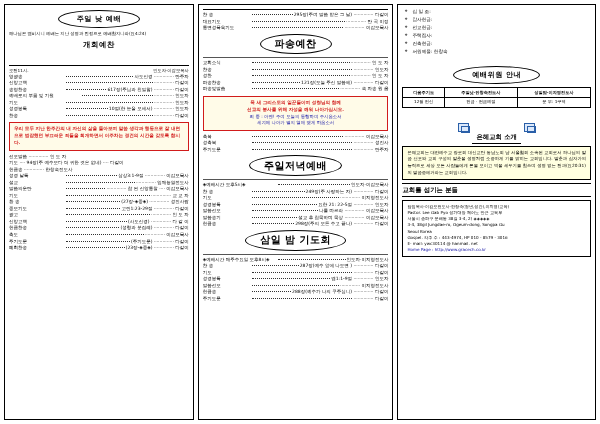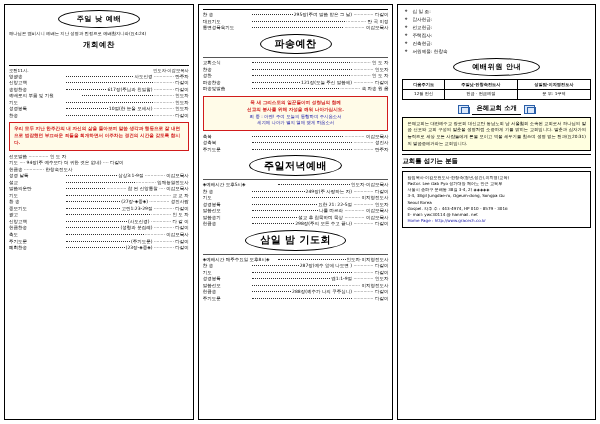--- a/index.html
+++ b/index.html
@@ -120,20 +120,21 @@
   table.duty th { font-weight: bold; }
 
   .offering-head {
     display:flex; align-items:center; justify-content:center;
     gap: 3px; margin: 4px 0 2px;
   }
   .offering-head .txt {
     font-size: 6.4px; font-weight: bold;
     border-bottom: 1px solid #000;
     padding: 0 4px 1px;
+    margin-top: 21px;
   }
   .badge-icon {
     width: 11px; height: 9px;
     border: 0.8px solid #2a5fa8;
     background: #dce9fb;
     display:inline-block;
     position: relative;
   }
   .badge-icon:after{
     content:"";
@@ -474,21 +475,21 @@
 
     <div class="bullets">
       <div>십 일 조:</div>
       <div>감사헌금:</div>
       <div>선교헌금:</div>
       <div>주택집사:</div>
       <div>건축현금:</div>
       <div>서원예물:  한창숙</div>
     </div>
 
-    <div class="oval-wrap" style="margin-top:2px">
+    <div class="oval-wrap" style="margin-top:10px">
       <div class="oval">예배위원 안내</div>
     </div>
 
     <table class="duty">
       <tbody>
           <tr>
         <th>다음주기도</th>
         <th>주일낮·한창숙전도사</th>
         <th>성일밤·이자영전도사</th>
       </tr>

